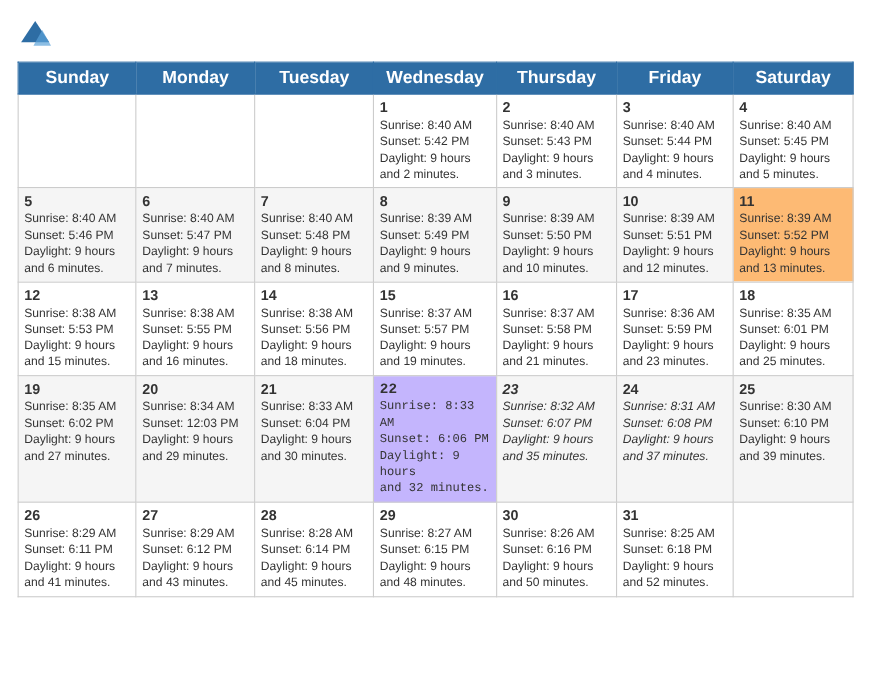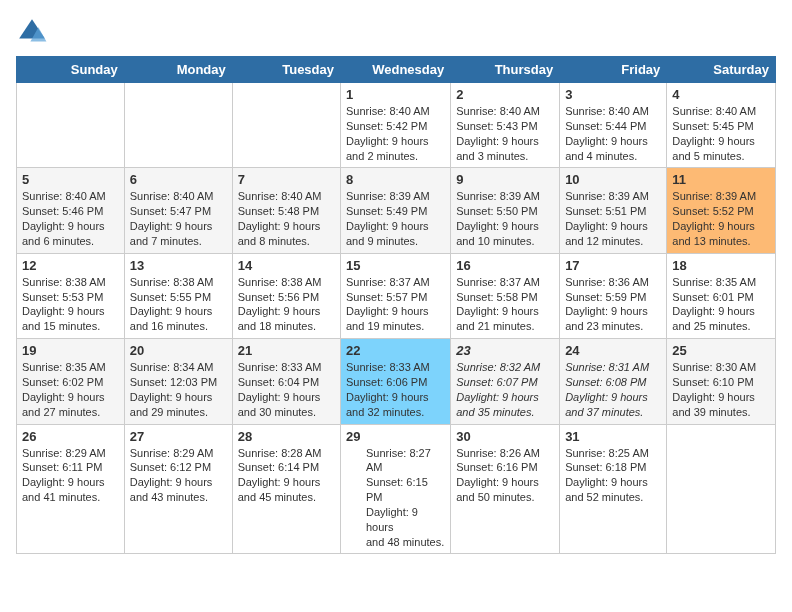--- a/index.html
+++ b/index.html
@@ -44,23 +44,23 @@
       font-size: 14px;
       color: #555;
     }
     .calendar {
       width: 100%;
       border-collapse: collapse;
     }
     .calendar th {
       background-color: #2e6da4;
       color: #fff;
-      text-align: right;
+      text-align: center;
       padding: 5px 6px;
-      font-size: 13px;
+      font-size: 16px;
       border: 1px solid #2e6da4;
     }
     .calendar td {
       vertical-align: top;
       border: 1px solid #ccc;
       padding: 4px 5px;
       width: 113px;
       min-height: 70px;
       background: #fff;
     }
@@ -264,21 +264,21 @@
 Daylight: 9 hours
 and 29 minutes.</div>
         </td>
         <td style="background: rgb(245, 245, 245);">
           <span class="day-num">21</span>
           <div class="day-info" style="white-space: pre-line;">Sunrise: 8:33 AM
 Sunset: 6:04 PM
 Daylight: 9 hours
 and 30 minutes.</div>
         </td>
-        <td style="background: #7dd3fc;">
+        <td style="background: #c4b5fd; font-family: Liberation Mono, monospace;">
           <span class="day-num">22</span>
           <div class="day-info" style="white-space: pre-line;">Sunrise: 8:33 AM
 Sunset: 6:06 PM
 Daylight: 9 hours
 and 32 minutes.</div>
         </td>
         <td style="background: rgb(245, 245, 245); font-style: italic;">
           <span class="day-num">23</span>
           <div class="day-info" style="white-space: pre-line;">Sunrise: 8:32 AM
 Sunset: 6:07 PM
@@ -317,21 +317,21 @@
         </td>
         <td>
           <span class="day-num">28</span>
           <div class="day-info" style="white-space: pre-line;">Sunrise: 8:28 AM
 Sunset: 6:14 PM
 Daylight: 9 hours
 and 45 minutes.</div>
         </td>
         <td>
           <span class="day-num">29</span>
-          <div class="day-info" style="white-space: pre-line; margin-left: 20px;">Sunrise: 8:27 AM
+          <div class="day-info" style="white-space: pre-line;">Sunrise: 8:27 AM
 Sunset: 6:15 PM
 Daylight: 9 hours
 and 48 minutes.</div>
         </td>
         <td>
           <span class="day-num">30</span>
           <div class="day-info" style="white-space: pre-line;">Sunrise: 8:26 AM
 Sunset: 6:16 PM
 Daylight: 9 hours
 and 50 minutes.</div>

